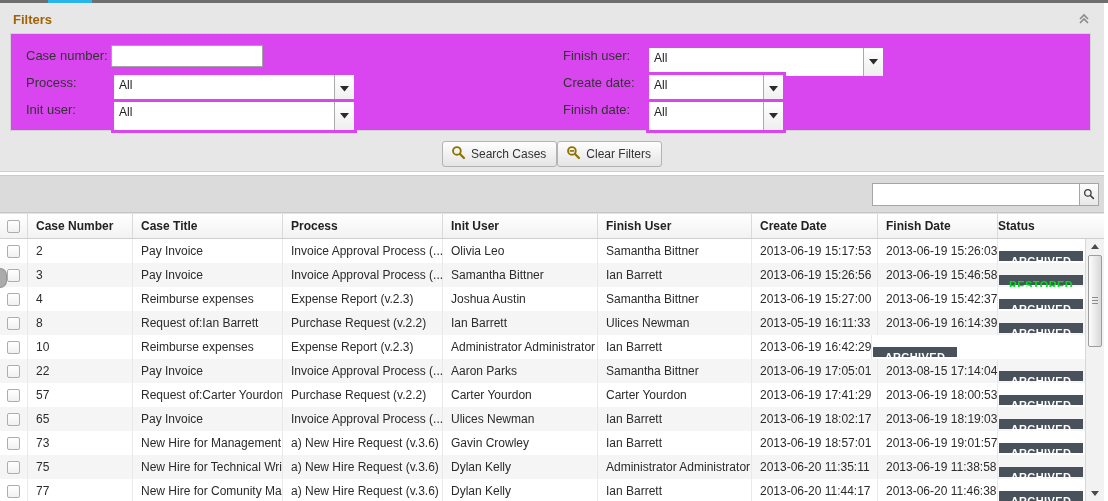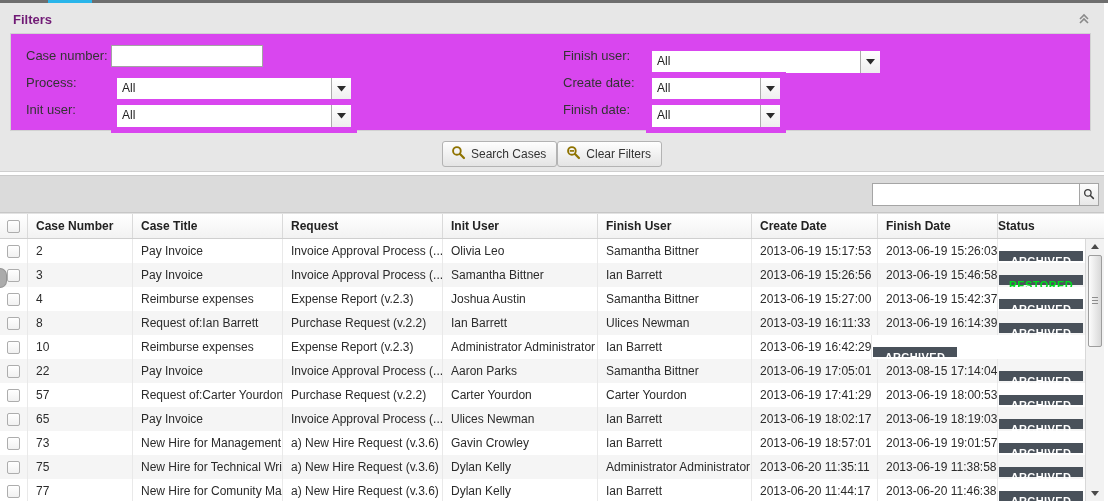--- a/index.html
+++ b/index.html
@@ -6,27 +6,27 @@
   html,body { background:#fff; }
   body { font-family: "Liberation Sans", "DejaVu Sans", sans-serif; }
   #app { position:relative; width:1108px; height:501px; overflow:hidden; background:#fff; }
 
   
   #topbar { position:absolute; left:0; top:0; width:1108px; height:3px; background:#6e6e6e; }
   #topbar .accent { position:absolute; left:48px; top:0; width:44px; height:3px; }
 
   
   #filters { position:absolute; left:0; top:3px; width:1104px; height:169px; background:#e7e7e7; border-bottom:1px solid #cfcfcf; }
-  .filters-title { position:absolute; left:13px; top:9px; font-size:13px; font-weight:bold; color:#701a75; }
+  .filters-title { position:absolute; left:13px; top:9px; font-size:13px; font-weight:bold; color:#a16207; }
   .collapse-icon { position:absolute; right:13px; top:9px; width:14px; height:14px; cursor:pointer; }
   .filters-inner { position:absolute; left:10px; right:13px; top:30px; height:98px; background:#d946ef; border:1px solid #d2d2d2; }
 
   .f-label { position:absolute; font-size:13px; color:#333; line-height:22px; white-space:nowrap; }
   .text-input { position:absolute; height:22px; border:1px solid #a3a3a3; background:#fff; font-size:12px; padding:0 4px; font-family:inherit; }
-  .combo { position:absolute; height:34px; border:6px solid #d946ef; background:#fff; display:flex; align-items:stretch; cursor:pointer; }
+  .combo { position:absolute; height:34px; border:3px solid #d946ef; background:#fff; display:flex; align-items:stretch; cursor:pointer; }
   .combo-text { flex:1; font-size:12px; color:#222; line-height:20px; padding-left:5px; overflow:hidden; white-space:nowrap; }
   .combo-trigger { width:20px; border-left:1px solid #ababab; background:linear-gradient(#ffffff,#eeeeee); display:flex; align-items:center; justify-content:center; }
 
   
   .lbl-case   { left:15px;  top:11px; } .inp-case   { left:100px; top:11px; width:152px; }
   .lbl-proc   { left:15px;  top:38px; } .cmb-proc   { left:100px; top:38px; width:246px; }
   .lbl-init   { left:15px;  top:65px; } .cmb-init   { left:100px; top:65px; width:246px; }
   .lbl-fuser  { left:552px; top:11px; } .cmb-fuser  { left:635px; top:11px; width:240px; }
   .lbl-cdate  { left:552px; top:38px; } .cmb-cdate  { left:635px; top:38px; width:140px; }
   .lbl-fdate  { left:552px; top:65px; } .cmb-fdate  { left:635px; top:65px; width:140px; }
@@ -177,21 +177,21 @@
     </div>
   </div>
 
   <div id="grid">
     <div class="grid-header">
       <div class="hcell c-cb">
           <span class="checkbox"></span>
         </div>
       <div class="hcell c-num">Case Number</div>
       <div class="hcell c-title">Case Title</div>
-      <div class="hcell c-proc">Request</div>
+      <div class="hcell c-proc">Process</div>
       <div class="hcell c-init">Init User</div>
       <div class="hcell c-finish">Finish User</div>
       <div class="hcell c-cdate">Create Date</div>
       <div class="hcell c-fdate">Finish Date</div>
       <div class="hcell c-status center">Status</div>
       <div class="hcell no-border" style="flex:1"></div>
     </div>
 
     <div class="grid-body">
         <div class="grid-row">
@@ -241,21 +241,21 @@
         </div>
         <div class="grid-row alt">
           <div class="cell c-cb">
             <span class="checkbox"></span>
           </div>
           <div class="cell c-num">8</div>
           <div class="cell c-title">Request of:Ian Barrett</div>
           <div class="cell c-proc">Purchase Request (v.2.2)</div>
           <div class="cell c-init">Ian Barrett</div>
           <div class="cell c-finish">Ulices Newman</div>
-          <div class="cell c-cdate">2013-03-19 16:11:33</div>
+          <div class="cell c-cdate">2013-05-19 16:11:33</div>
           <div class="cell c-fdate">2013-06-19 16:14:39</div>
           <div class="cell c-status">
             <span class="status-badge" style="background: rgb(73, 81, 90); color: rgb(255, 255, 255);">ARCHIVED</span>
           </div>
         </div>
         <div class="grid-row">
           <div class="cell c-cb">
             <span class="checkbox"></span>
           </div>
           <div class="cell c-num">10</div>

